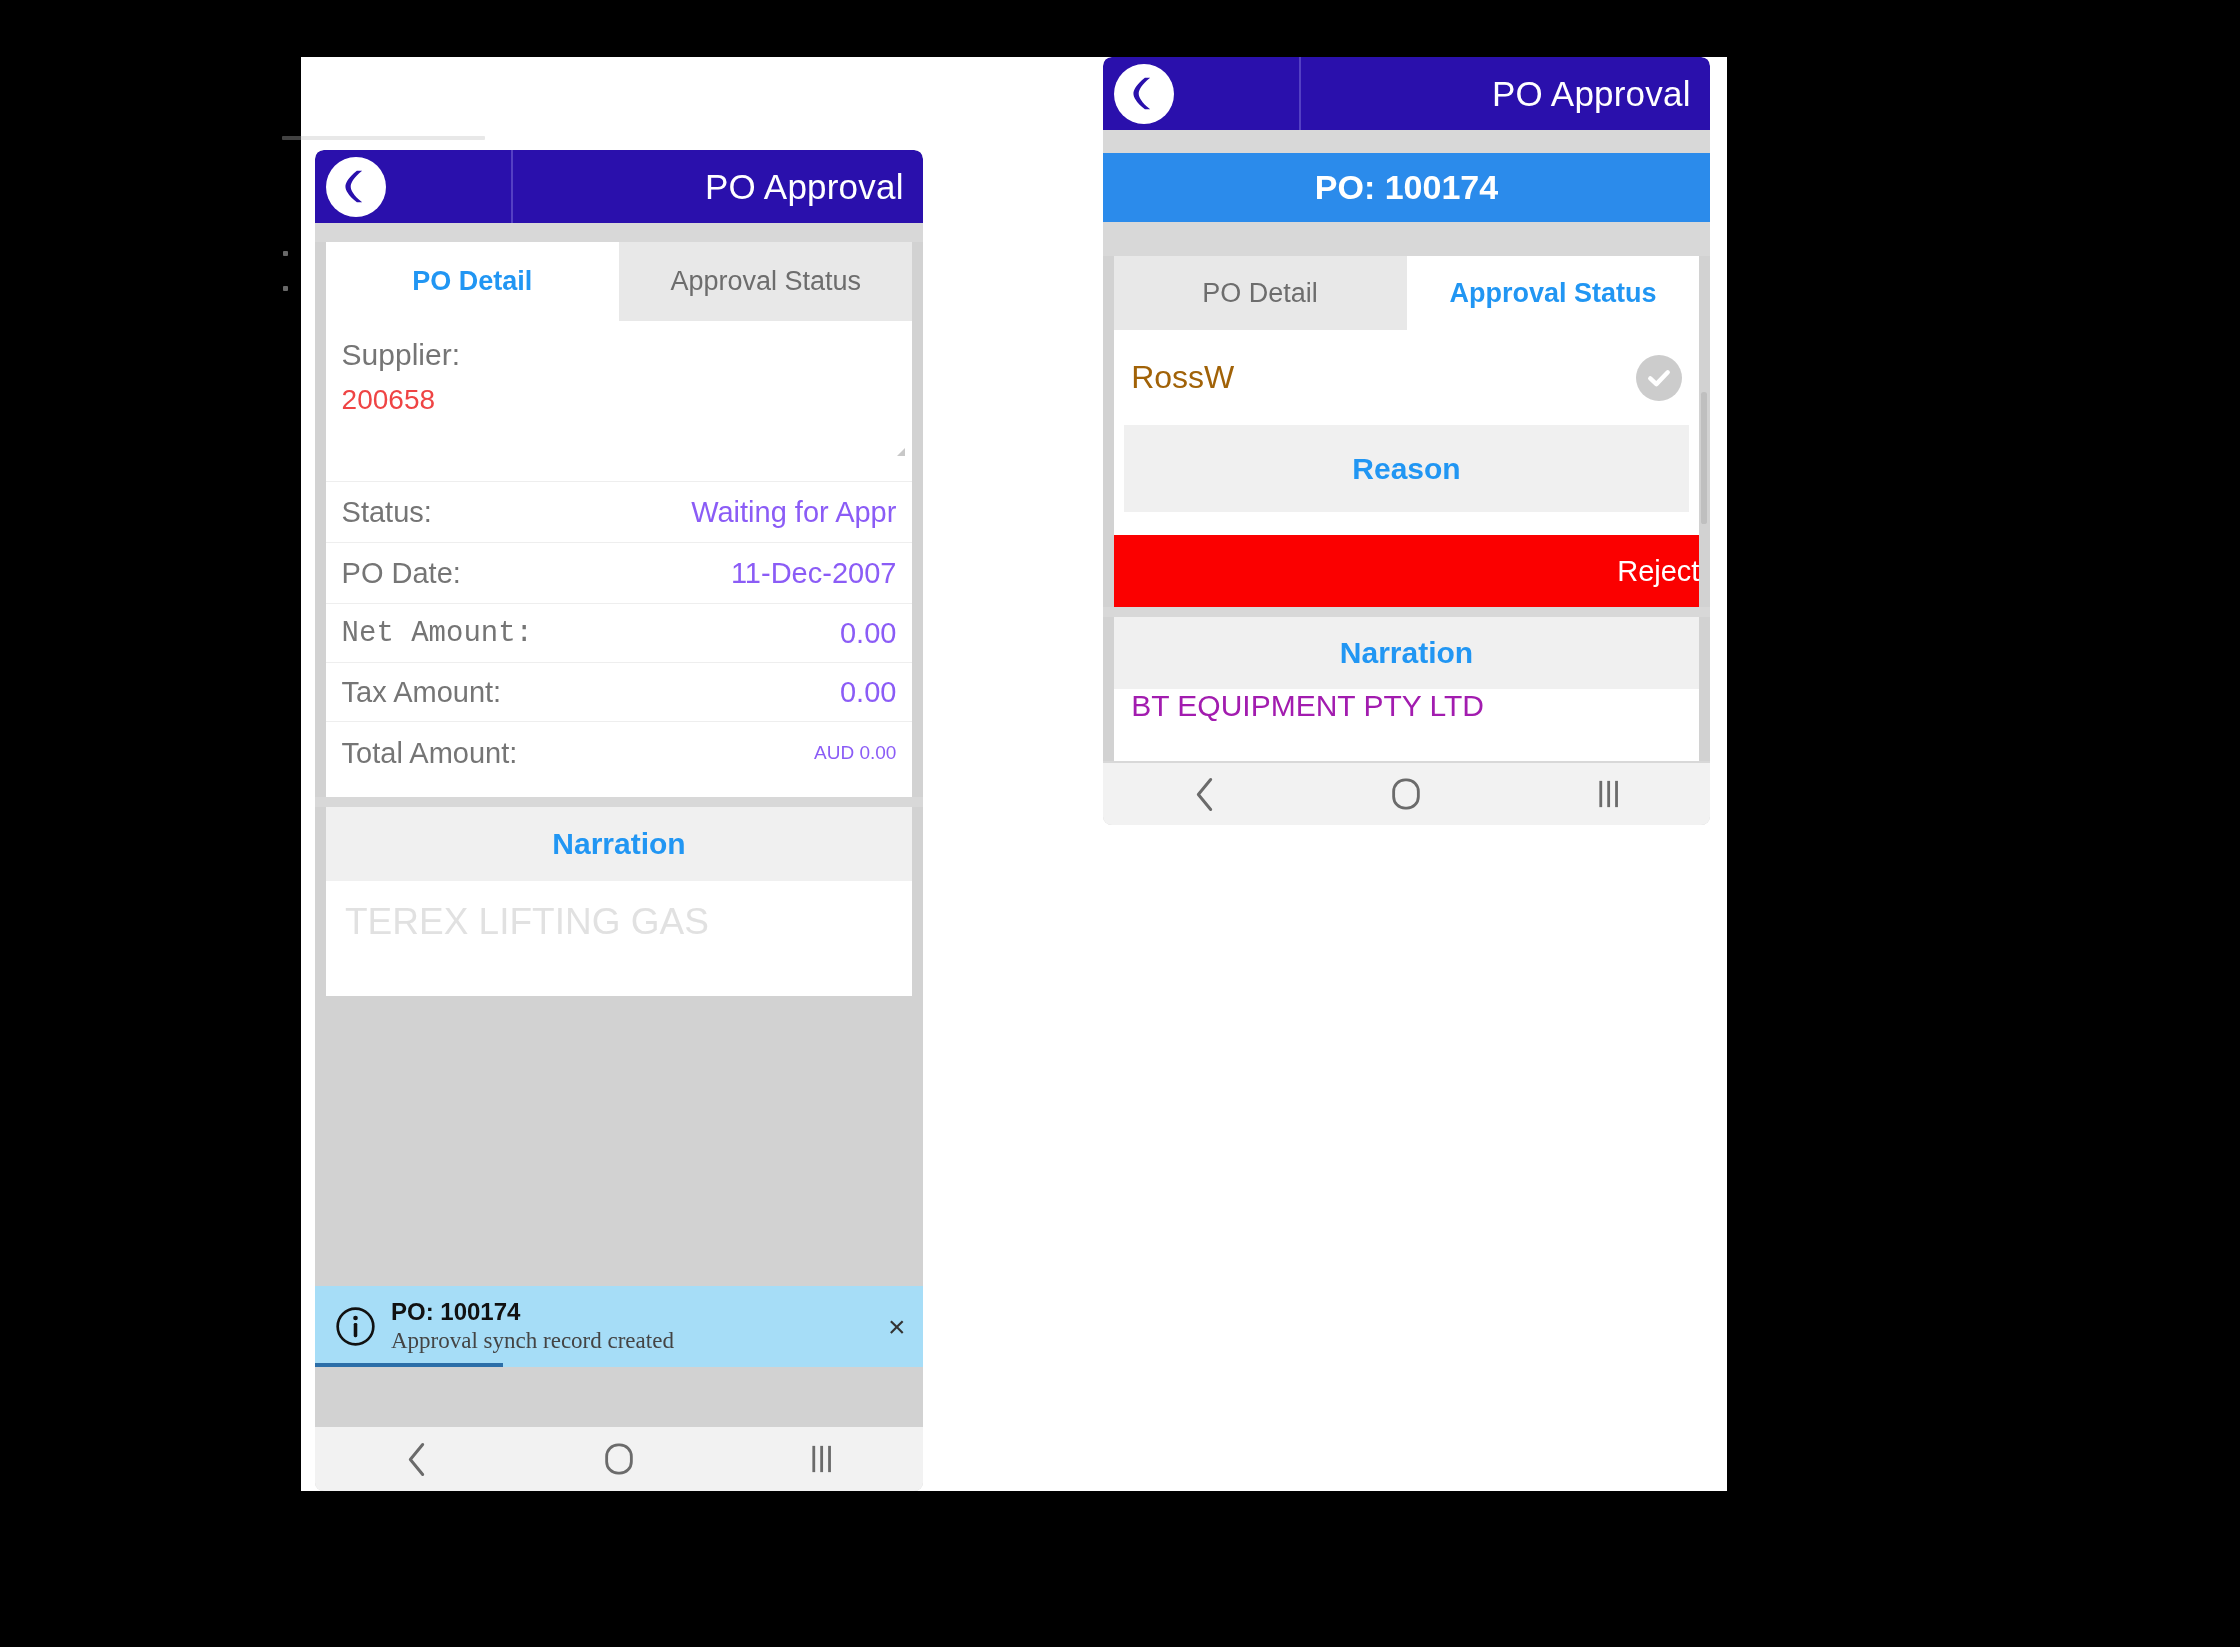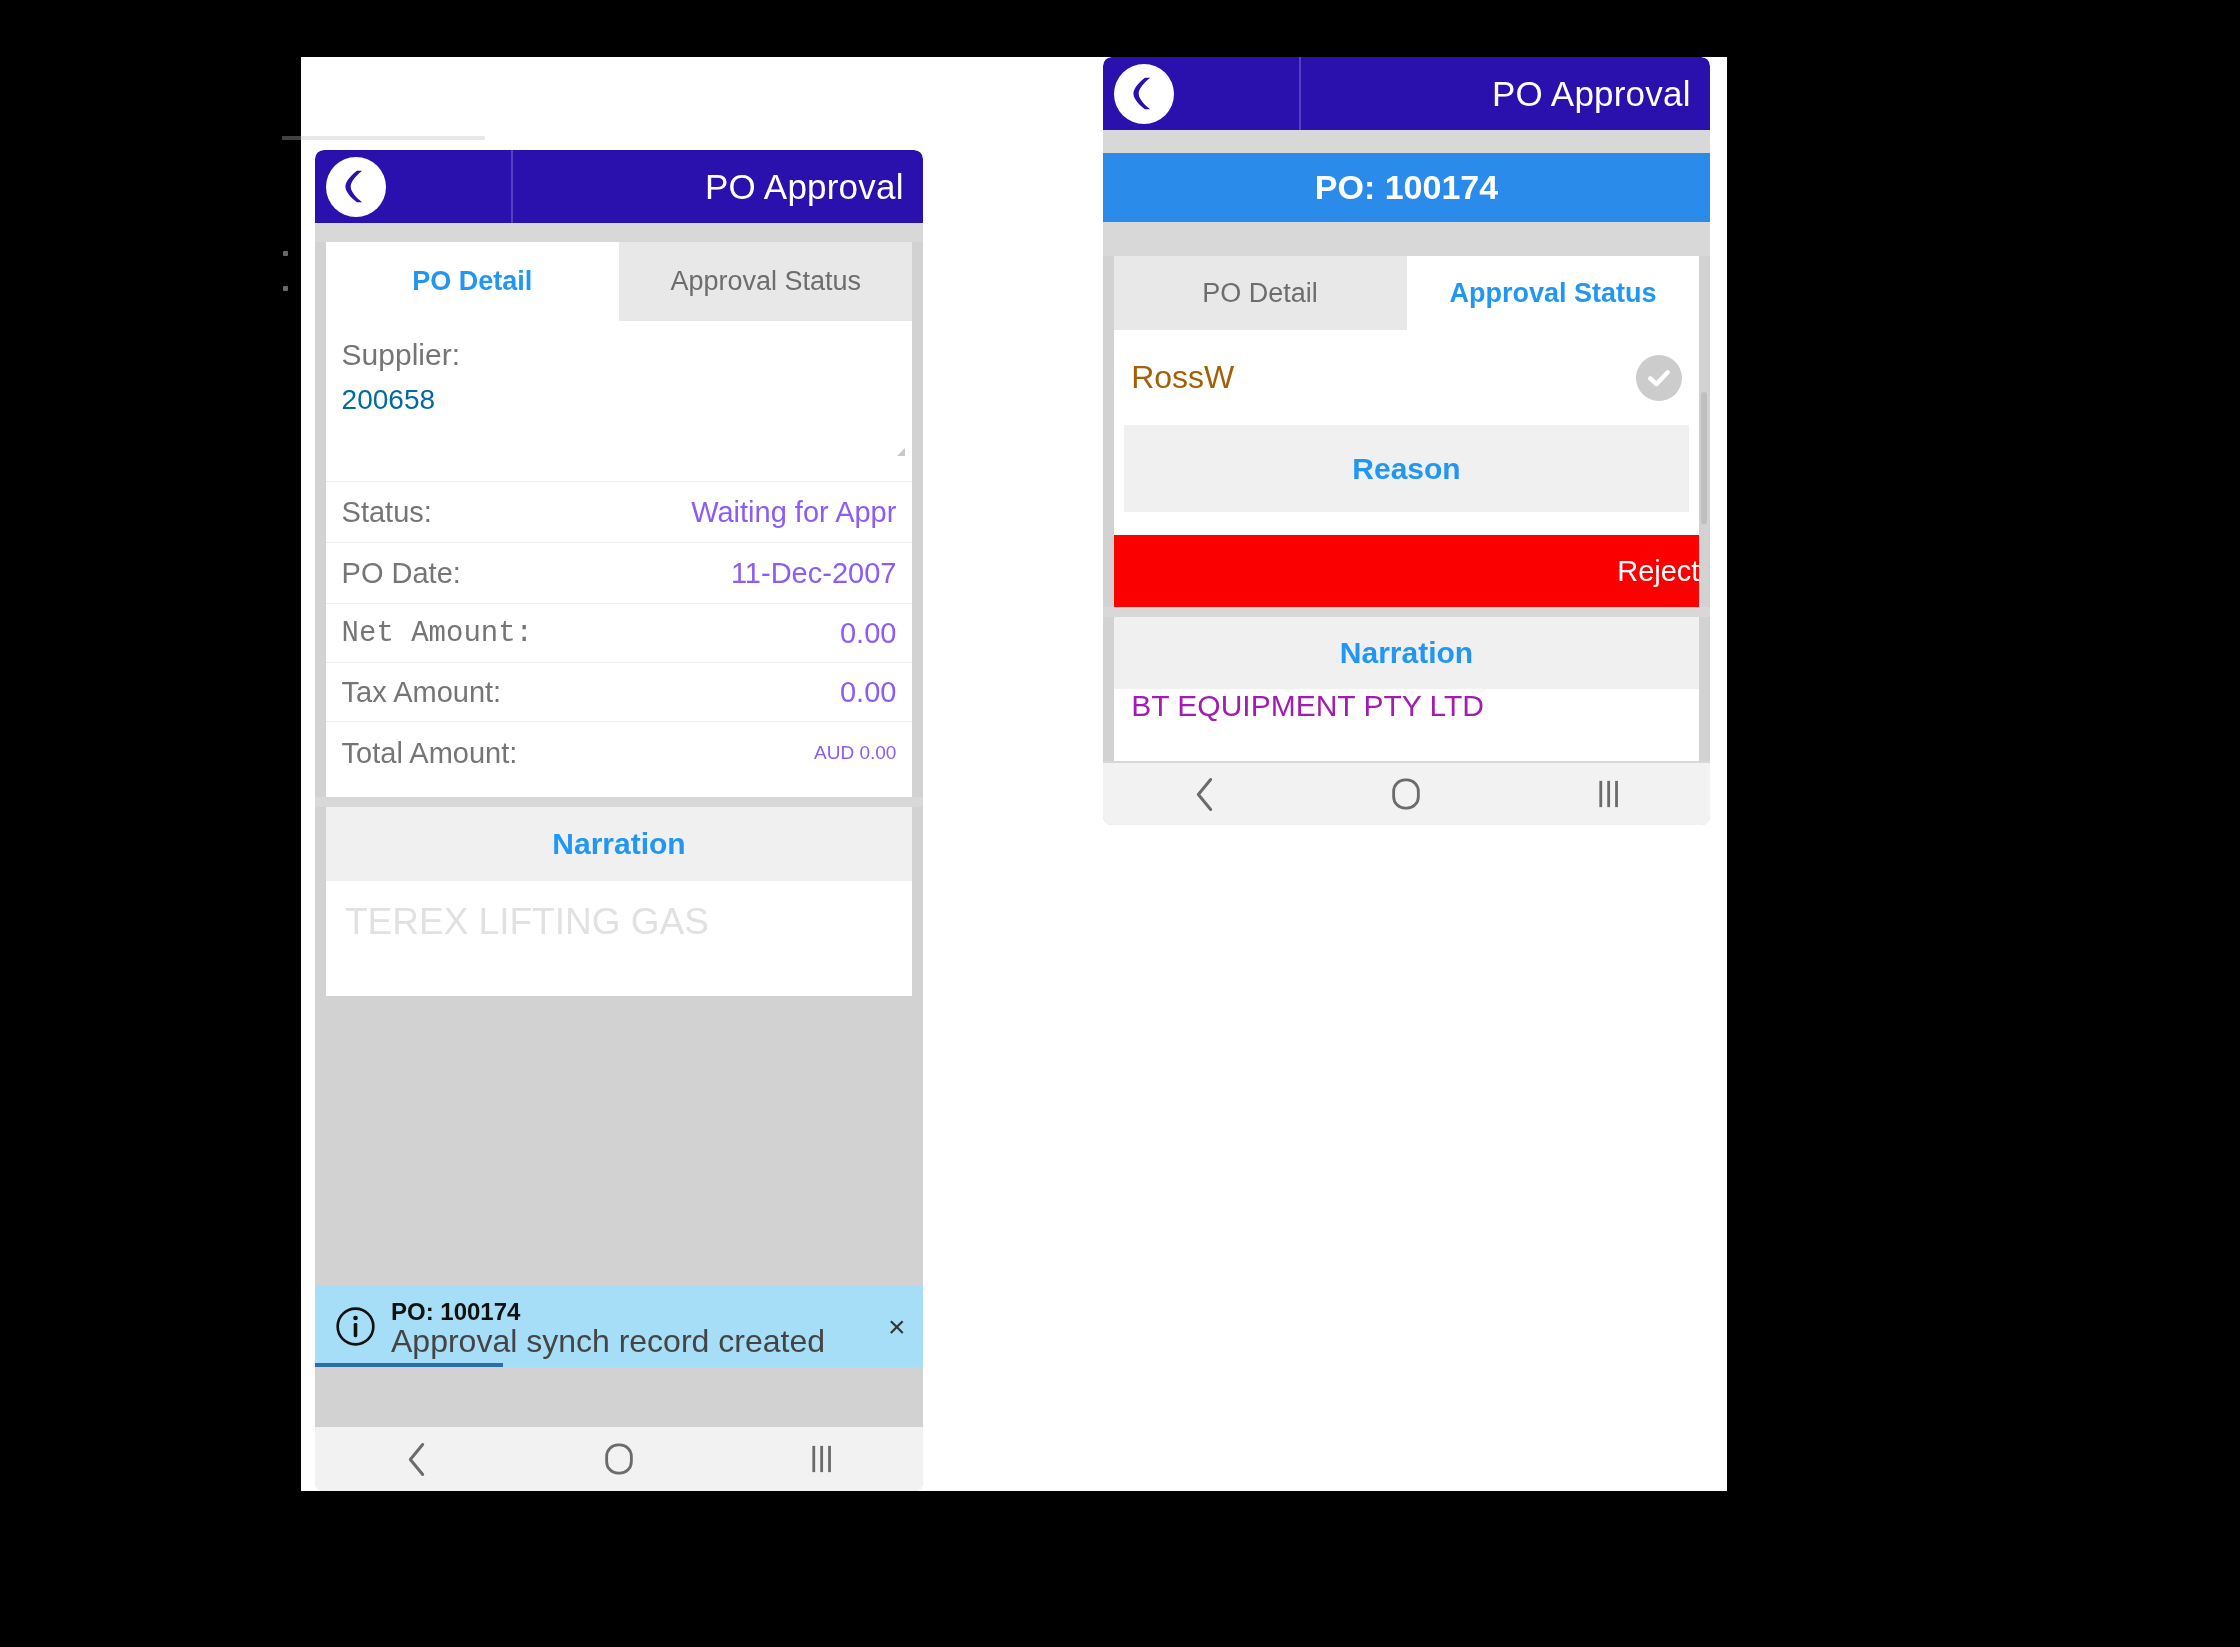--- a/index.html
+++ b/index.html
@@ -42,21 +42,21 @@
   .tab.inactive{background:#e8e8e8;color:#6d6d6d;font-weight:normal;}
 
   
   .kv{display:flex;align-items:center;justify-content:space-between;
       border-bottom:0.9px solid #eeeeee;box-sizing:border-box;}
   .kv .k{color:#757575;white-space:nowrap;}
   .kv .v{color:#8b5cf6;white-space:nowrap;overflow:hidden;}
 
   .supplier-block{border-bottom:0.9px solid #eeeeee;box-sizing:border-box;position:relative;}
   .supplier-label{color:#757575;}
-  .supplier-value{color:#0369a1;}
+  .supplier-value{color:#ef4444;}
   .resize-grip{position:absolute;width:0;height:0;
      border-style:solid;border-width:0 0 8px 8px;border-color:transparent transparent #c8c8c8 transparent;}
 
   
   .section{background:#f0f0f0;color:#2196f3;font-weight:bold;
            display:flex;align-items:center;justify-content:center;}
 
   
   .textrow{background:#fff;display:flex;align-items:flex-start;color:#a21caf;}
 
@@ -169,21 +169,21 @@
     <div class="toast" style="left:0;top:1136px;width:608px;height:81px;padding:0 17.6px;box-sizing:border-box;">
       <span class="toast-icon" style="width:46px;height:46px;">
         <svg width="41" height="41" viewBox="0 0 46 46" aria-hidden="true">
           <circle cx="23" cy="23" r="20" fill="none" stroke="#111" stroke-width="3"></circle>
           <circle cx="23" cy="13.5" r="2.6" fill="#111"></circle>
           <rect x="21" y="19" width="4" height="16" rx="1.6" fill="#111"></rect>
         </svg>
       </span>
       <span class="toast-text" style="padding-left:12.4px;">
         <span class="toast-title" style="display:block;font-size:24px;line-height:28px;">PO: 100174</span>
-        <span class="toast-sub" style="display:block;font-size:32px;line-height:30px;">Approval synch record created</span>
+        <span class="toast-sub" style="display:block;font-size:23px;line-height:30px;font-family:Liberation Serif, serif;">Approval synch record created</span>
       </span>
       <span class="toast-close" style="font-size:30px;padding-left:10.6px;">×</span>
       <span class="toast-progress" style="width:188px;"></span>
     </div>
 
     <div class="navbar" style="position:absolute;left:0;bottom:0;width:608px;height:64px;">
       <span style="width:106px;height:64px;">
         <svg width="23" height="37" viewBox="0 0 26 42" aria-hidden="true">
           <path d="M20 4 L6 21 L20 38" fill="none" stroke="#6b6b6b" stroke-width="3.4" stroke-linecap="round" stroke-linejoin="round"></path>
         </svg>

